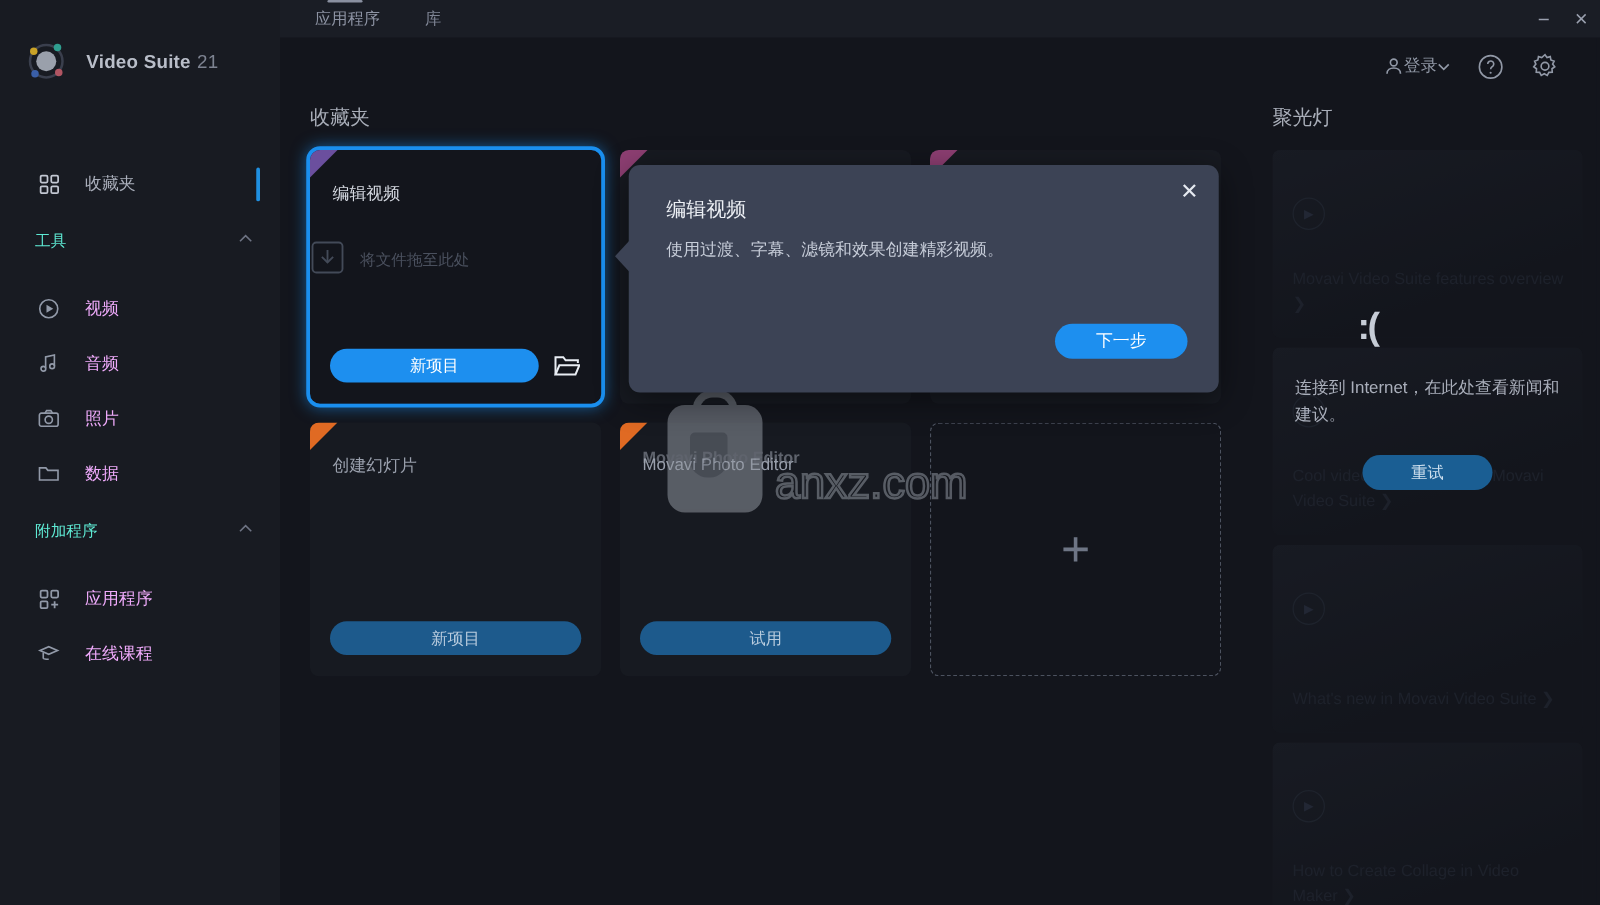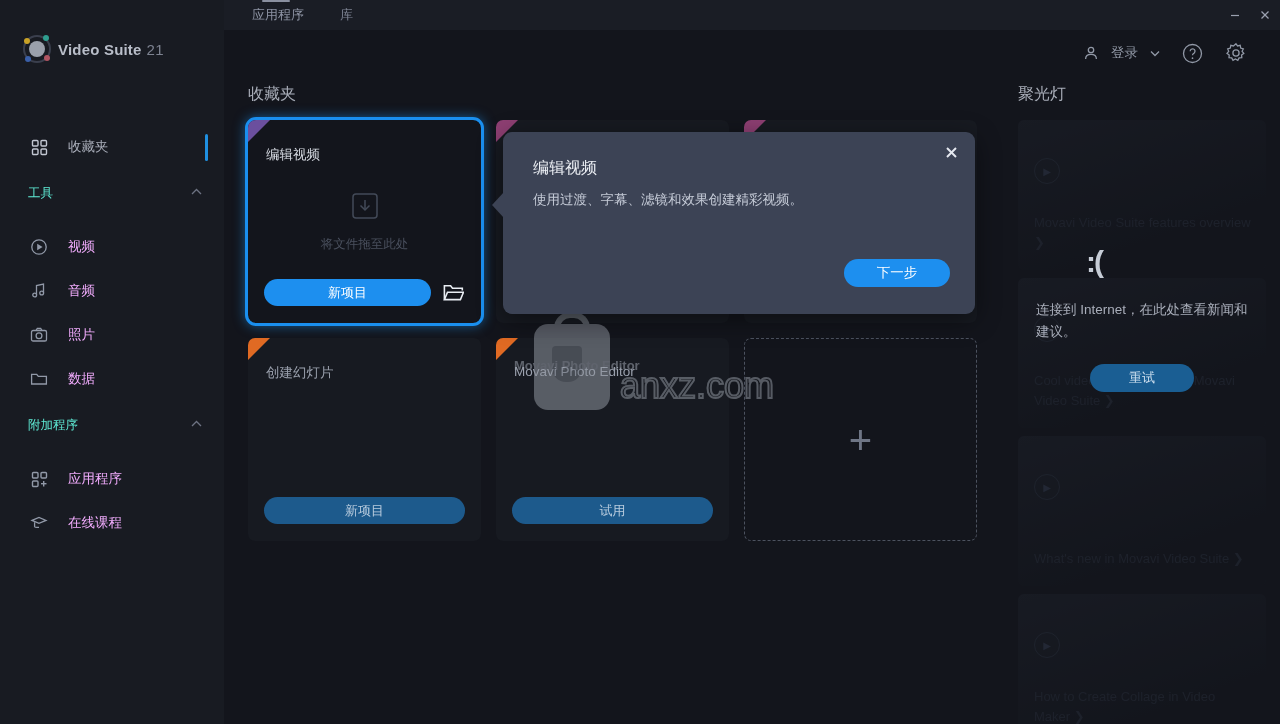--- a/index.html
+++ b/index.html
@@ -26,21 +26,21 @@
   .wincontrols { position: absolute; right: 0; top: 0; display: flex; height: 30px; }
   .wc { width: 30px; height: 30px; display: flex; align-items: center; justify-content: center;
         color: #9aa0af; font-size: 14px; line-height: 1; }
   .wc svg { display:block; }
 
   
   .sidebar {
     position: absolute; left: 0; top: 0; width: 224px; height: 724px;
     background: #181b22;
   }
-  .brand { position: absolute; left: 20px; top: 32px; display: flex; align-items: center; gap: 4px; }
+  .brand { position: absolute; left: 20px; top: 32px; display: flex; align-items: center; gap: 15px; }
   .logo { width: 34px; height: 34px; position: relative; }
   .logo .ring {
     position: absolute; inset: 3px; border-radius: 50%;
     border: 2px solid #3a3f4d;
   }
   .logo .core {
     position: absolute; left: 9px; top: 9px; width: 16px; height: 16px; border-radius: 50%;
     background: #9aa0ab;
   }
   .logo .dot { position: absolute; width: 6px; height: 6px; border-radius: 50%; }
@@ -89,21 +89,21 @@
   .card .title { position: absolute; left: 18px; top: 26px; font-size: 13.5px; color: #9aa0ad; }
   .card.selected .title { color: #d6dae2; }
   .card.selected {
     background: #13151c;
     outline: 3px solid #1a8fef;
     box-shadow: 0 0 12px 3px rgba(26,143,239,.55);
     border-radius: 8px;
   }
   .dropzone {
     position: absolute; left: 0; right: 0; top: 72px; display: flex;
-    flex-direction: column; align-items: center; gap: 12px;
+    align-items: center; gap: 12px;
   }
   .dz-icon { color: #434a58; }
   .dz-text { font-size: 12.5px; color: #4a505e; }
   .card .btnrow {
     position: absolute; left: 16px; right: 16px; bottom: 17px;
     display: flex; align-items: center; gap: 10px;
   }
   .btn {
     flex: 1; height: 27px; border-radius: 14px; border: none;
     font-size: 13px; font-family: inherit; color: #dfe5ee;
@@ -150,21 +150,21 @@
   .retry {
     margin-top: 22px; width: 104px; height: 28px; border-radius: 14px;
     background: #1a5e93; color: #cfe0ef; border: none; font-size: 13px;
     font-family: inherit; display: flex; align-items: center; justify-content: center; cursor: default;
   }
 
   
   .headright {
     position: absolute; right: 30px; top: 42px; display: flex; align-items: center; gap: 22px;
   }
-  .hr-item { display: flex; gap: 12px; color: #9198a6; font-size: 13.5px; cursor: default; }
+  .hr-item { display: flex; gap: 0; color: #9198a6; font-size: 13.5px; cursor: default; }
   .hr-ico { display: flex; align-items: center; justify-content: center; color: #9198a6; }
 
   
   .watermark {
     position: absolute; left: 528px; top: 322px; width: 230px; height: 92px;
     pointer-events: none; opacity: .55;
   }
   .wm-bag {
     position: absolute; left: 6px; top: 2px; width: 76px; height: 86px;
     background: #8e949d; border-radius: 14px;

